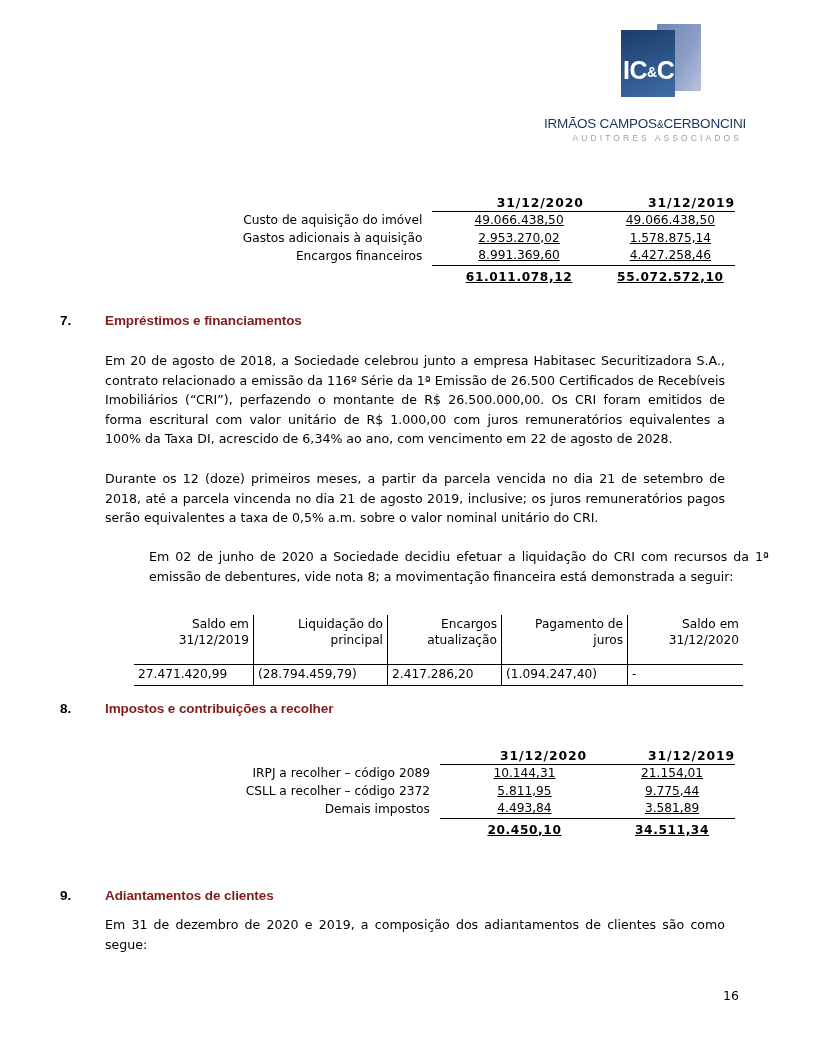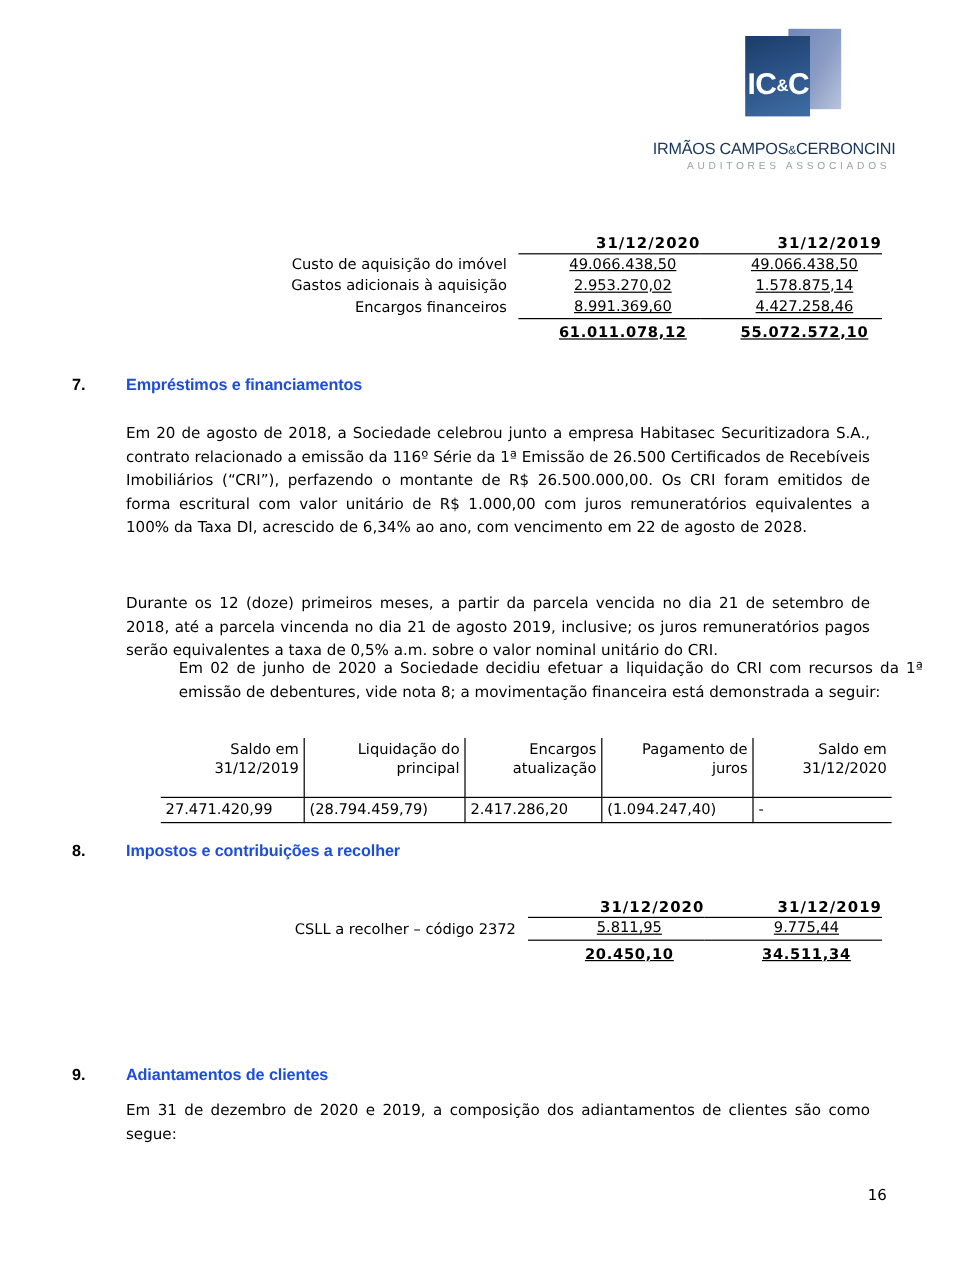--- a/index.html
+++ b/index.html
@@ -85,21 +85,21 @@
     white-space: nowrap;
     margin-top: 2px;
     margin-right: 2px;
   }
 
   .sec-head {
     position: absolute;
     font-family: "Liberation Sans", sans-serif;
     font-weight: bold;
     font-size: 13.5px;
-    color: #1d4ed8;
+    color: #7f1d1d;
     letter-spacing: -0.1px;
   }
   .sec-num {
     position: absolute;
     left: 60px;
     font-family: "Liberation Sans", sans-serif;
     font-weight: bold;
     font-size: 13.5px;
   }
   p.body-par {
@@ -244,21 +244,21 @@
         <td class="num">61.011.078,12</td>
         <td class="num">55.072.572,10</td>
       </tr>
     </tbody>
   </table>
 
   <div class="sec-num" style="top:313px;">7.</div>
   <div class="sec-head" style="left:105px; top:313px;">Empréstimos e financiamentos</div>
 
   <p class="body-par" style="top:351px;">Em 20 de agosto de 2018, a Sociedade celebrou junto a empresa Habitasec Securitizadora S.A., contrato relacionado a emissão da 116º Série da 1ª Emissão de 26.500 Certificados de Recebíveis Imobiliários (“CRI”), perfazendo o montante de R$ 26.500.000,00. Os CRI foram emitidos de forma escritural com valor unitário de R$ 1.000,00 com juros remuneratórios equivalentes a 100% da Taxa DI, acrescido de 6,34% ao ano, com vencimento em 22 de agosto de 2028.</p>
-  <p class="body-par" style="top:469px;margin-top:24px;">Durante os 12 (doze) primeiros meses, a partir da parcela vencida no dia 21 de setembro de 2018, até a parcela vincenda no dia 21 de agosto 2019, inclusive; os juros remuneratórios pagos serão equivalentes a taxa de 0,5% a.m. sobre o valor nominal unitário do CRI.</p>
+  <p class="body-par" style="top:469px;">Durante os 12 (doze) primeiros meses, a partir da parcela vencida no dia 21 de setembro de 2018, até a parcela vincenda no dia 21 de agosto 2019, inclusive; os juros remuneratórios pagos serão equivalentes a taxa de 0,5% a.m. sobre o valor nominal unitário do CRI.</p>
   <p class="body-par" style="top:547px;margin-left:44px;">Em 02 de junho de 2020 a Sociedade decidiu efetuar a liquidação do CRI com recursos da 1ª emissão de debentures, vide nota 8; a movimentação financeira está demonstrada a seguir:</p>
 
   <table class="mov-table" style="left:134px; top:615px;">
     <thead>
       <tr>
         <th style="width:111px;">
           <span>Saldo em</span><br>
           <span>31/12/2019</span>
         </th>
         <th style="width:125px;">
@@ -296,23 +296,33 @@
   <table class="fin-table" style="left:110px; top:743px; width:625px;">
     <thead>
       <tr>
         <th class="hdr-blank" style="width:358px;"></th>
         <th class="hdr" style="width:133px;">31/12/2020</th>
         <th class="hdr" style="width:134px;">31/12/2019</th>
       </tr>
     </thead>
     <tbody>
       <tr>
+        <td class="lbl">IRPJ a recolher – código 2089</td>
+        <td class="num">10.144,31</td>
+        <td class="num">21.154,01</td>
+      </tr>
+      <tr>
         <td class="lbl">CSLL a recolher – código 2372</td>
         <td class="num">5.811,95</td>
         <td class="num">9.775,44</td>
+      </tr>
+      <tr>
+        <td class="lbl">Demais impostos</td>
+        <td class="num">4.493,84</td>
+        <td class="num">3.581,89</td>
       </tr>
       <tr class="total">
         <td class="lbl"></td>
         <td class="num">20.450,10</td>
         <td class="num">34.511,34</td>
       </tr>
     </tbody>
   </table>
 
   <div class="sec-num" style="top:888px;">9.</div>

